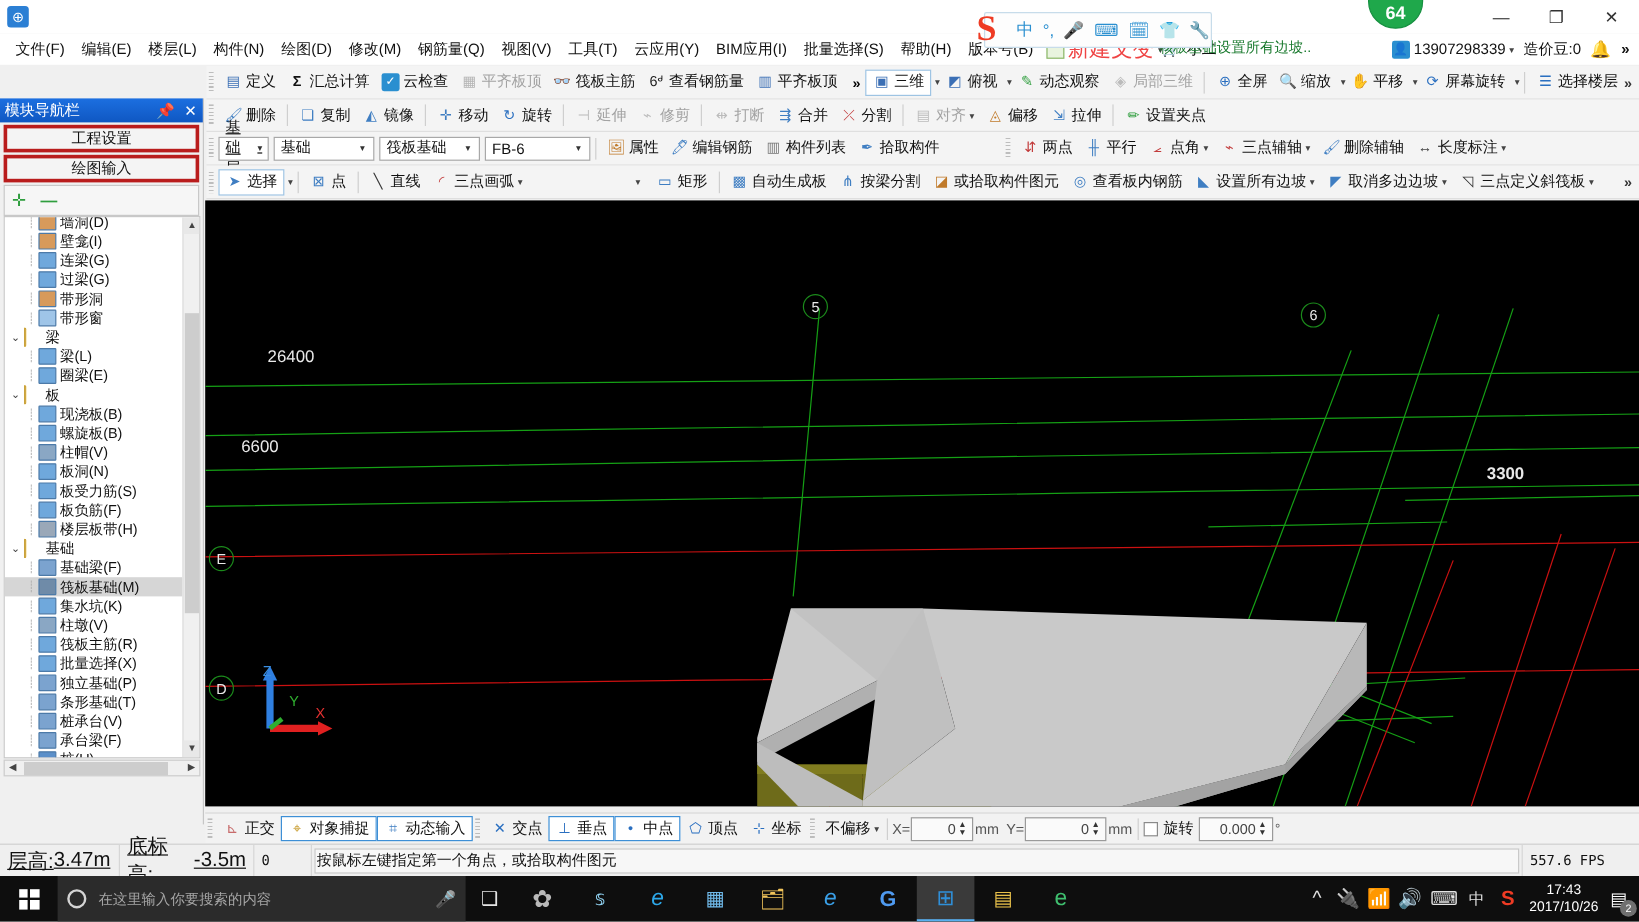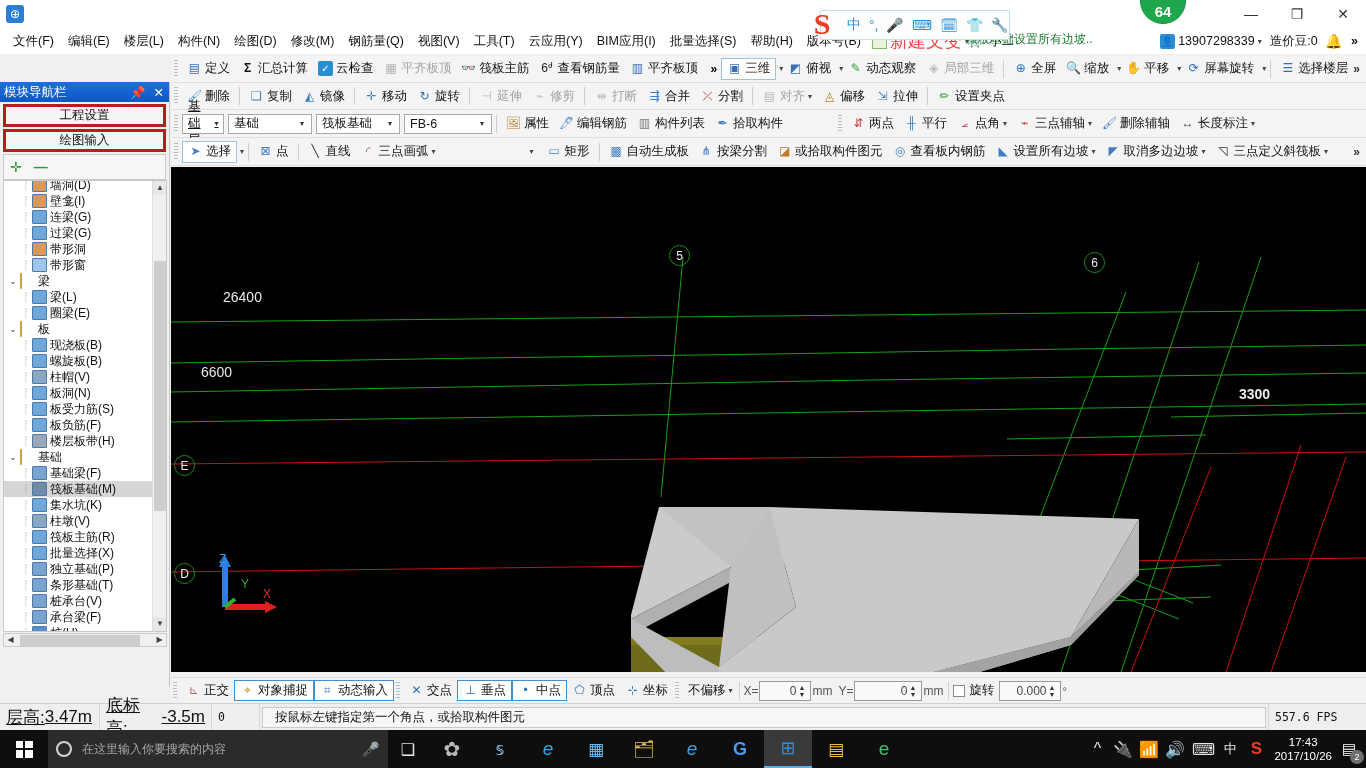--- a/index.html
+++ b/index.html
@@ -134,21 +134,21 @@
           align-items:center; font-size:7px; color:#333; border-left:0; }
   .ckbox { width:12px; height:12px; border:1px solid #8a8a8a; background:#fff; }
 
   .statusbar { position:absolute; left:0; top:703px; width:1366px; height:27px;
                background:#efefef; border-top:1px solid #d0d0d0; display:flex; align-items:center;}
   .scell { height:27px; display:flex; align-items:center; padding:0 6px;
            font-family:"DejaVu Sans Mono","Liberation Mono",monospace; font-size:11.5px; color:#111;
            border-right:1px solid #d6d6d6; }
   .scell.cn { font-family:"Liberation Sans",sans-serif; font-size:17px;text-decoration:underline; }
   .msgcell { flex:1; background:#f7f7f7; border:1px solid #c9c9c9; height:21px;
-             display:flex; align-items:center; padding:0 12px; font-size:12.5px; color:#111; margin:0 2px;}
+             display:flex; align-items:center; padding:0 1px; font-size:12.5px; color:#111; margin:0 2px;}
 
   
   .taskbar { position:absolute; left:0; top:730px; width:1366px; height:38px; background:#0e0e0e;
              display:flex; align-items:center; }
   .startbtn { width:48px; height:38px; display:flex; align-items:center; justify-content:center; }
   .winlogo { width:17px; height:17px; display:grid; grid-template-columns:1fr 1fr; grid-template-rows:1fr 1fr; gap:2px; }
   .winlogo i { background:#fff; display:block; }
   .searchbox { width:340px; height:38px; background:#2b2b2b; display:flex; align-items:center;
                padding:0 8px; }
   .circ { width:16px; height:16px; border:2px solid #d4d4d4; border-radius:50%; flex:none; }

